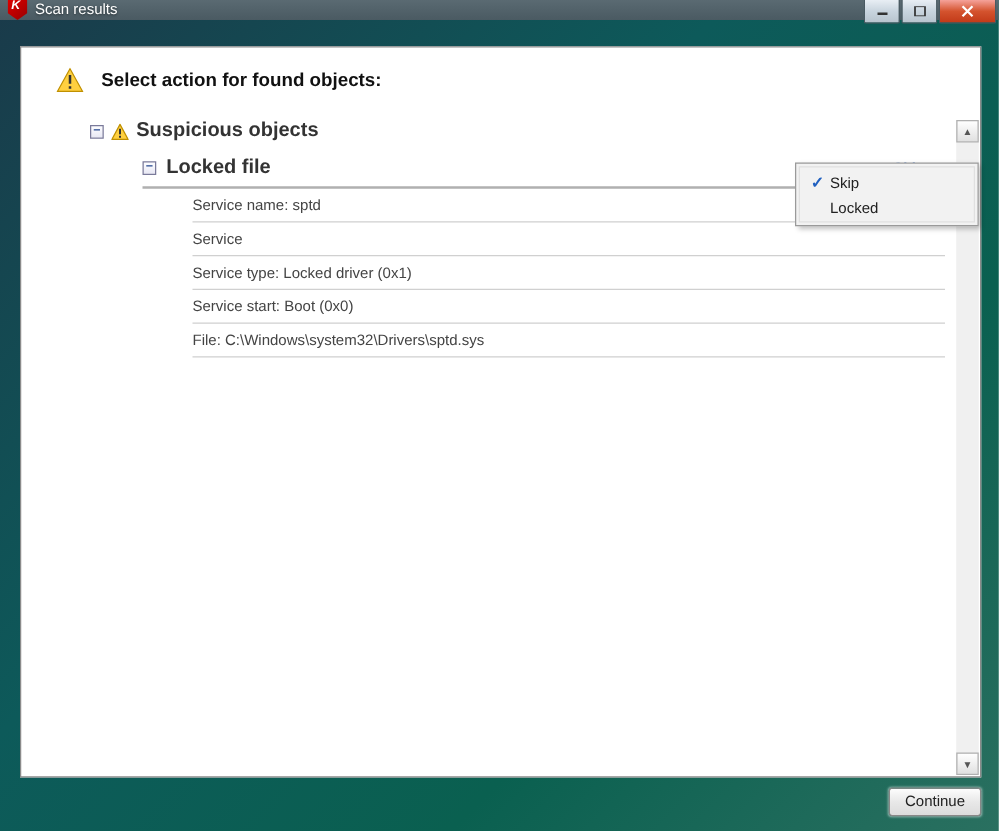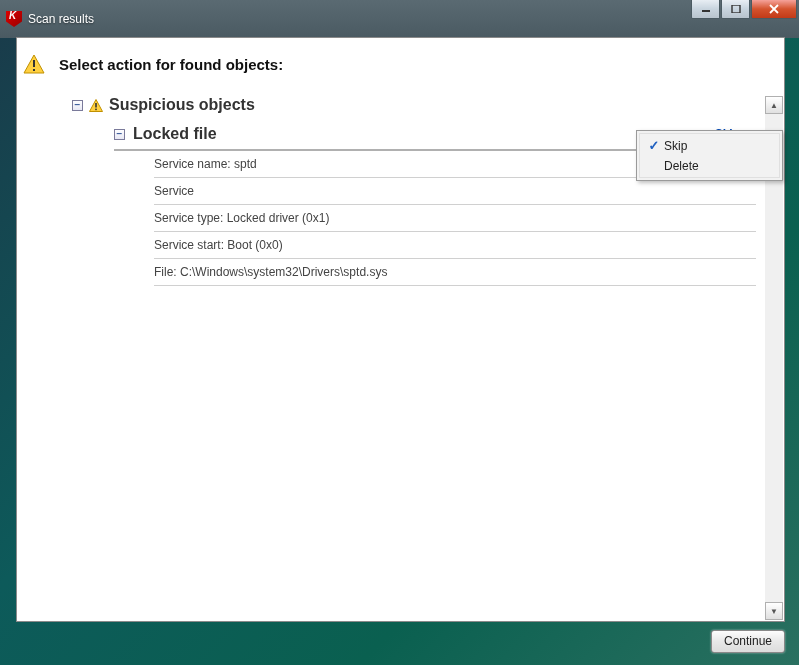--- a/index.html
+++ b/index.html
@@ -11,24 +11,24 @@
     body {
       width: 799px;
       height: 665px;
       background: linear-gradient(135deg, #1a3a4a 0%, #0d5a5a 40%, #0a6050 70%, #2a7060 100%);
       position: relative;
       overflow: hidden;
       font-size: 12px;
     }
     
     .titlebar {
-      height: 38px;
+      height: 16px;
       background: linear-gradient(to bottom, #5a6a72 0%, #4a5a62 100%);
       display: flex;
-      align-items: center;
+      align-items: flex-start;
       padding-left: 6px;
       position: relative;
     }
     .app-icon {
       width: 16px;
       height: 16px;
       background: linear-gradient(135deg, #d00 0%, #900 100%);
       margin-right: 6px;
       position: relative;
       clip-path: polygon(0 0, 100% 0, 100% 65%, 50% 100%, 0 65%);
@@ -81,21 +81,21 @@
       right: 14px;
       top: 37px;
       bottom: 43px;
       background: #fff;
       border: 1px solid #8a8a8a;
       overflow: hidden;
     }
     .heading-row {
       display: flex;
       align-items: center;
-      padding: 16px 14px 10px 6px;
+      padding: 16px 14px 10px 28px;
     }
     .warn-icon-lg {
       width: 22px;
       height: 20px;
       margin-right: 14px;
       flex-shrink: 0;
     }
     .heading-text {
       font-size: 15px;
       font-weight: bold;
@@ -320,20 +320,20 @@
 </div>
 
 <div class="dropdown">
   <div class="dropdown-inner">
     <div class="menu-item">
       <span class="menu-check">✓</span>
       <span>Skip</span>
     </div>
     <div class="menu-item">
       <span class="menu-check"></span>
-      <span>Delete</span>
+      <span>Locked</span>
     </div>
   </div>
 </div>
 
 <div class="footer">
   <button class="continue-btn">Continue</button>
 </div>
 
 </body></html>

